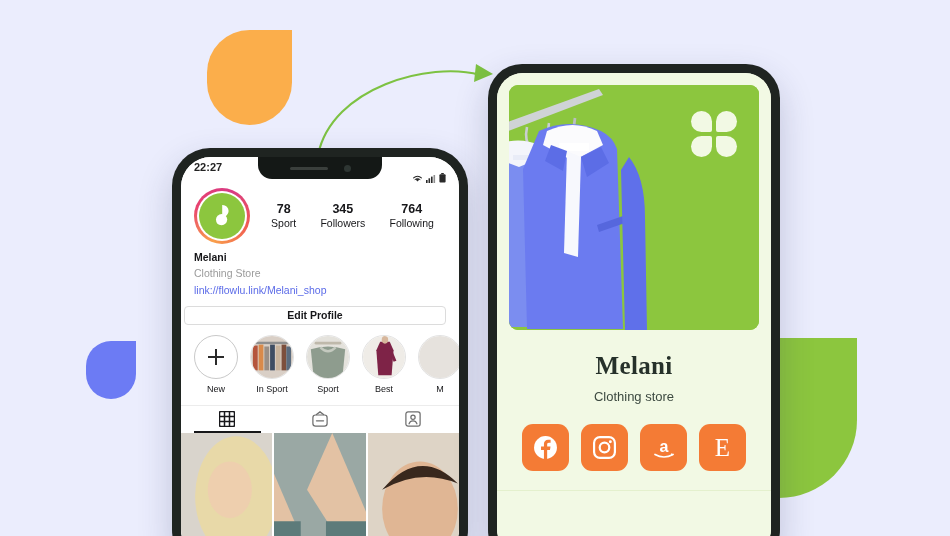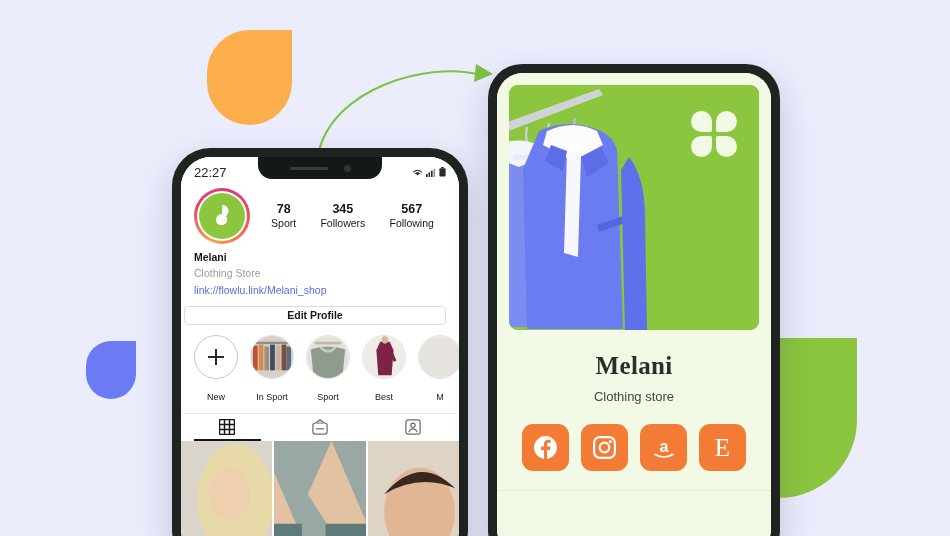--- a/index.html
+++ b/index.html
@@ -58,22 +58,22 @@
     border-radius:0 0 14px 14px;
     display:flex; align-items:center; justify-content:center; gap:16px;
     z-index:6;
   }
   .notch .speaker { width:38px; height:3px; border-radius:2px; background:#3a3f3c; }
   .notch .cam { width:7px; height:7px; border-radius:50%; background:#2e3633; }
 
   
   .ig { position:absolute; inset:0; background:#fff; display:flex; flex-direction:column; }
   .statusbar {
-    height:26px; display:flex; align-items:center; justify-content:space-between;
-    padding:4px 13px 0 13px; font-size:13px; color:#232323; font-weight:400;
+    height:26px; display:flex; justify-content:space-between;
+    padding:4px 13px 0 13px; font-size:11px; color:#232323; font-weight:700;
   }
   .sb-icons { display:flex; align-items:flex-end; gap:3px; }
   .ig-header {
     display:flex; align-items:center; padding:6px 13px 5px 13px; gap:6px;
   }
   .ig-user { font-size:14.5px; font-weight:700; color:#17171a; letter-spacing:-.2px; }
   .chev { font-size:10px; color:#17171a; margin-left:1px; }
   .ig-header .spacer { flex:1; }
   .hdr-icon { display:flex; align-items:center; justify-content:center; }
 
@@ -107,21 +107,21 @@
     font-size:10.5px; font-weight:700; color:#17171a; background:#fff;
   }
 
   .highlights { display:flex; gap:12px; padding:10px 13px 0 13px; }
   .hl { width:44px; flex:0 0 auto; text-align:center; }
   .hl-circle {
     width:44px; height:44px; border-radius:50%; overflow:hidden;
     border:1px solid #e2e2e2; display:flex; align-items:center; justify-content:center;
     position:relative;
   }
-  .hl-label { font-size:9px; color:#17171a; margin-top:13px; font-weight:500; white-space:nowrap; }
+  .hl-label { font-size:9px; color:#17171a; margin-top:5px; font-weight:500; white-space:nowrap; }
   .hl-new .hl-circle { border:1px solid #c9c9c9; }
   .plus-v, .plus-h { position:absolute; background:#2a2a2a; }
   .plus-v { width:1.6px; height:16px; }
   .plus-h { width:16px; height:1.6px; }
 
   .tabbar {
     display:flex; margin-top:11px; border-top:1px solid #ececec;
     height:28px; align-items:center;
   }
   .tab { flex:1; display:flex; align-items:center; justify-content:center; height:100%; position:relative; }
@@ -218,21 +218,21 @@
           <div class="stats">
             <div class="stat">
               <div class="stat-num">78</div>
               <div class="stat-label">Sport</div>
             </div>
             <div class="stat">
               <div class="stat-num">345</div>
               <div class="stat-label">Followers</div>
             </div>
             <div class="stat">
-              <div class="stat-num">567</div>
+              <div class="stat-num">764</div>
               <div class="stat-label">Following</div>
             </div>
           </div>
         </div>
 
         <div class="bio">
           <div class="bio-name">Melani</div>
           <div class="bio-cat">Clothing Store</div>
           <div class="bio-link">link://flowlu.link/Melani_shop</div>
         </div>

